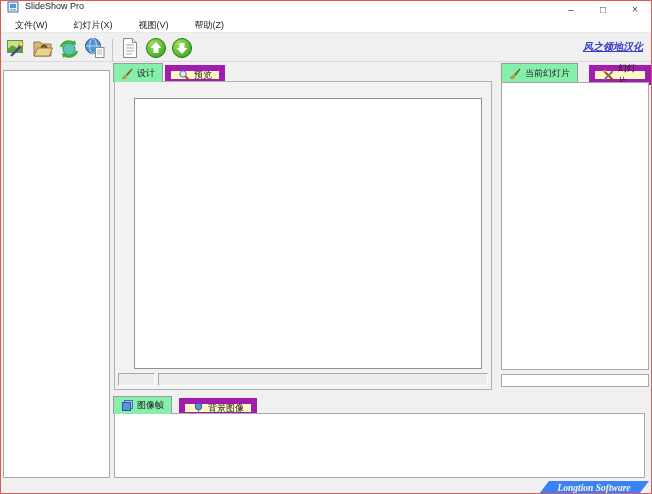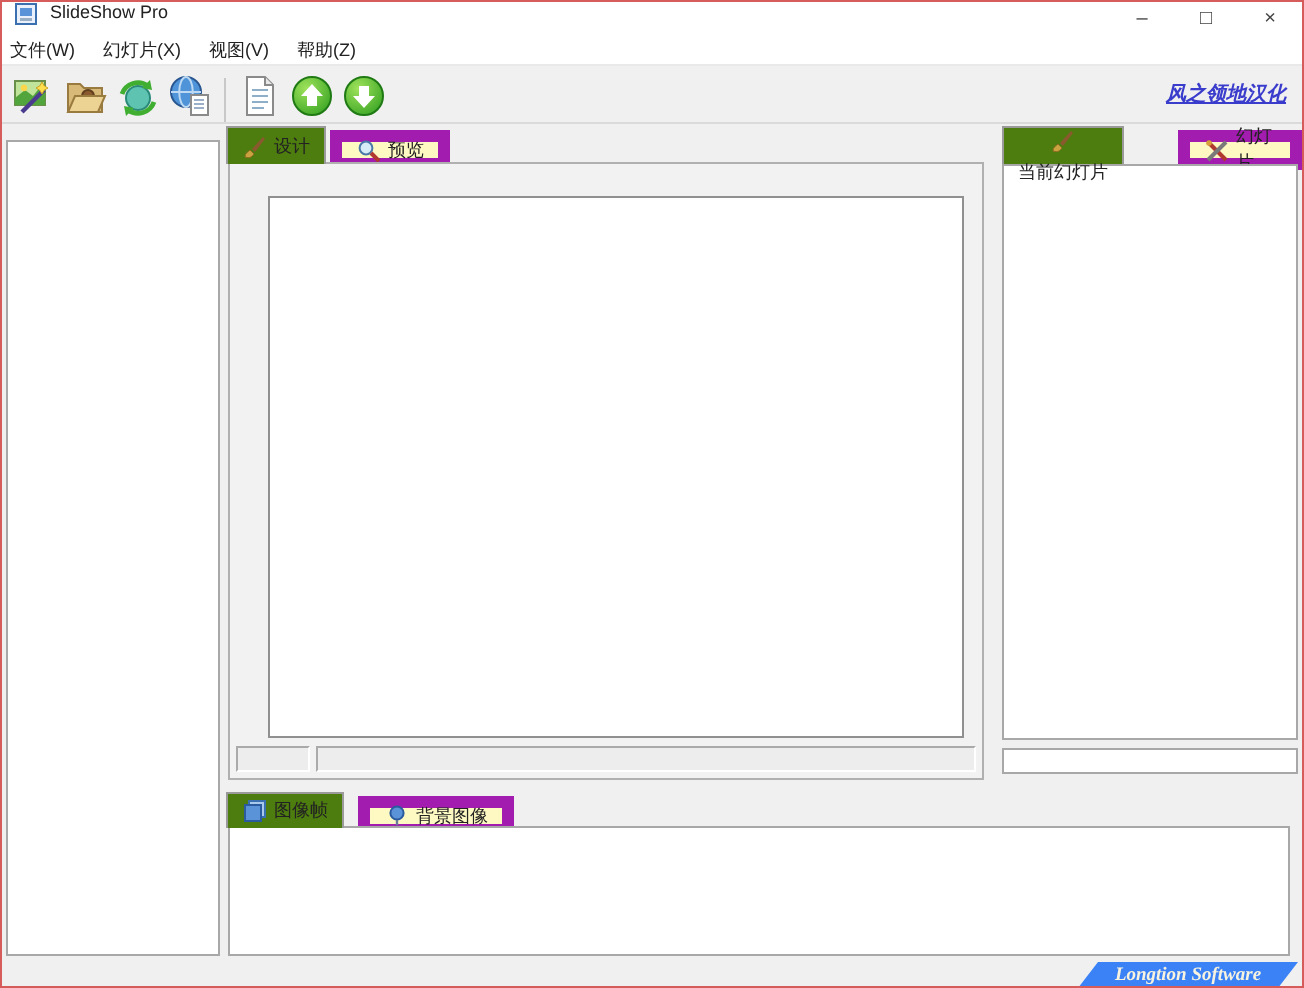--- a/index.html
+++ b/index.html
@@ -12,39 +12,39 @@
   
   .titlebar{position:absolute;left:0;top:0;width:100%;height:18px;background:#ffffff;
     display:flex;align-items:flex-start;padding-left:6px;}
   .titlebar .app-icon{width:12px;height:12px;margin-right:6px;display:inline-flex;}
   .titlebar .title{font-size:9px;color:#222;}
   .win-controls{position:absolute;right:0;top:0;height:18px;display:flex;}
   .win-btn{width:32px;height:18px;display:flex;align-items:center;justify-content:center;
     color:#444;font-size:10px;line-height:1;cursor:default;}
   
   .menubar{position:absolute;left:0;top:18px;width:100%;height:14px;background:#ffffff;
-    display:flex;align-items:center;gap:14px;padding-left:4px;border-bottom:1px solid #e9e9e9;}
+    display:flex;align-items:center;gap:26px;padding-left:14px;border-bottom:1px solid #e9e9e9;}
   .menu-item{color:#222;}
   
   .toolbar{position:absolute;left:0;top:33px;width:100%;height:28px;background:#f0f0f0;
     border-bottom:1px solid #dadada;display:flex;align-items:flex-end;padding-left:3px;}
   .tool-btn{width:26px;height:26px;border:none;background:transparent;padding:1px;margin:0;
     display:flex;align-items:center;justify-content:center;}
   .tool-btn svg{width:22px;height:22px;}
   .tool-sep{width:1px;height:22px;background:#c8c8c8;margin:0 4px;}
   .credit-link{position:absolute;right:8px;top:6px;
     font-family:"Liberation Serif", serif;font-style:italic;font-weight:bold;
     font-size:10px;color:#3a3ccc;text-decoration:underline;}
   
   .listbox{position:absolute;background:#ffffff;border:1px solid #a8a8a8;}
   
   .tab{position:absolute;display:flex;align-items:center;gap:3px;padding:0 7px;
     height:20px;top:64px;background:#fef9c3;border:6px solid #a21caf;color:#222;}
   .tab svg{width:13px;height:13px;flex:0 0 auto;}
-  .tab.active{height:19px;top:62px;background:#4d7c0f;border:1px solid #9a9a9a;border-bottom:none;z-index:3;}
+  .tab.active{height:19px;top:62px;background:#86efac;border:1px solid #9a9a9a;border-bottom:none;z-index:3;}
   
   .design-panel{position:absolute;left:113px;top:80px;width:378px;height:309px;
     background:#f2f2f2;border:1px solid #b0b0b0;}
   .design-canvas{position:absolute;left:19px;top:16px;width:348px;height:271px;
     background:#ffffff;border:1px solid #909090;}
   .status-cell{position:absolute;top:291px;height:13px;background:#ededed;
     border:1px solid;border-color:#aaaaaa #ffffff #ffffff #aaaaaa;}
   .status-cell.small{left:3px;width:37px;}
   .status-cell.long{left:43px;width:330px;}
   
@@ -174,21 +174,21 @@
     </svg>
     <span>预览</span>
   </div>
 
   <div class="design-panel">
     <div class="design-canvas"></div>
     <div class="status-cell small"></div>
     <div class="status-cell long"></div>
   </div>
 
-  <div class="tab active" style="left:500px;flex-direction:column;">
+  <div class="tab active" style="left:500px;">
     <svg viewBox="0 0 13 13">
       <path d="M1.5 11.5 c0 -2 1.5 -2.5 2.5 -3.5 l2 2 c-1 1 -1.5 2.5 -4.5 1.5 z" fill="#caa23f" stroke="#8f6d22" stroke-width="0.5"></path>
       <path d="M5 7.5 L10.5 1.5 l1 1 L6.5 9 z" fill="#8a5a2e"></path>
     </svg>
     <span>当前幻灯片</span>
   </div>
   <div class="tab" style="left:588px;">
     <svg viewBox="0 0 13 13">
       <path d="M2 2 L11 11" stroke="#b03a2e" stroke-width="2"></path>
       <path d="M11 2 L2 11" stroke="#7a7a7a" stroke-width="2"></path>

